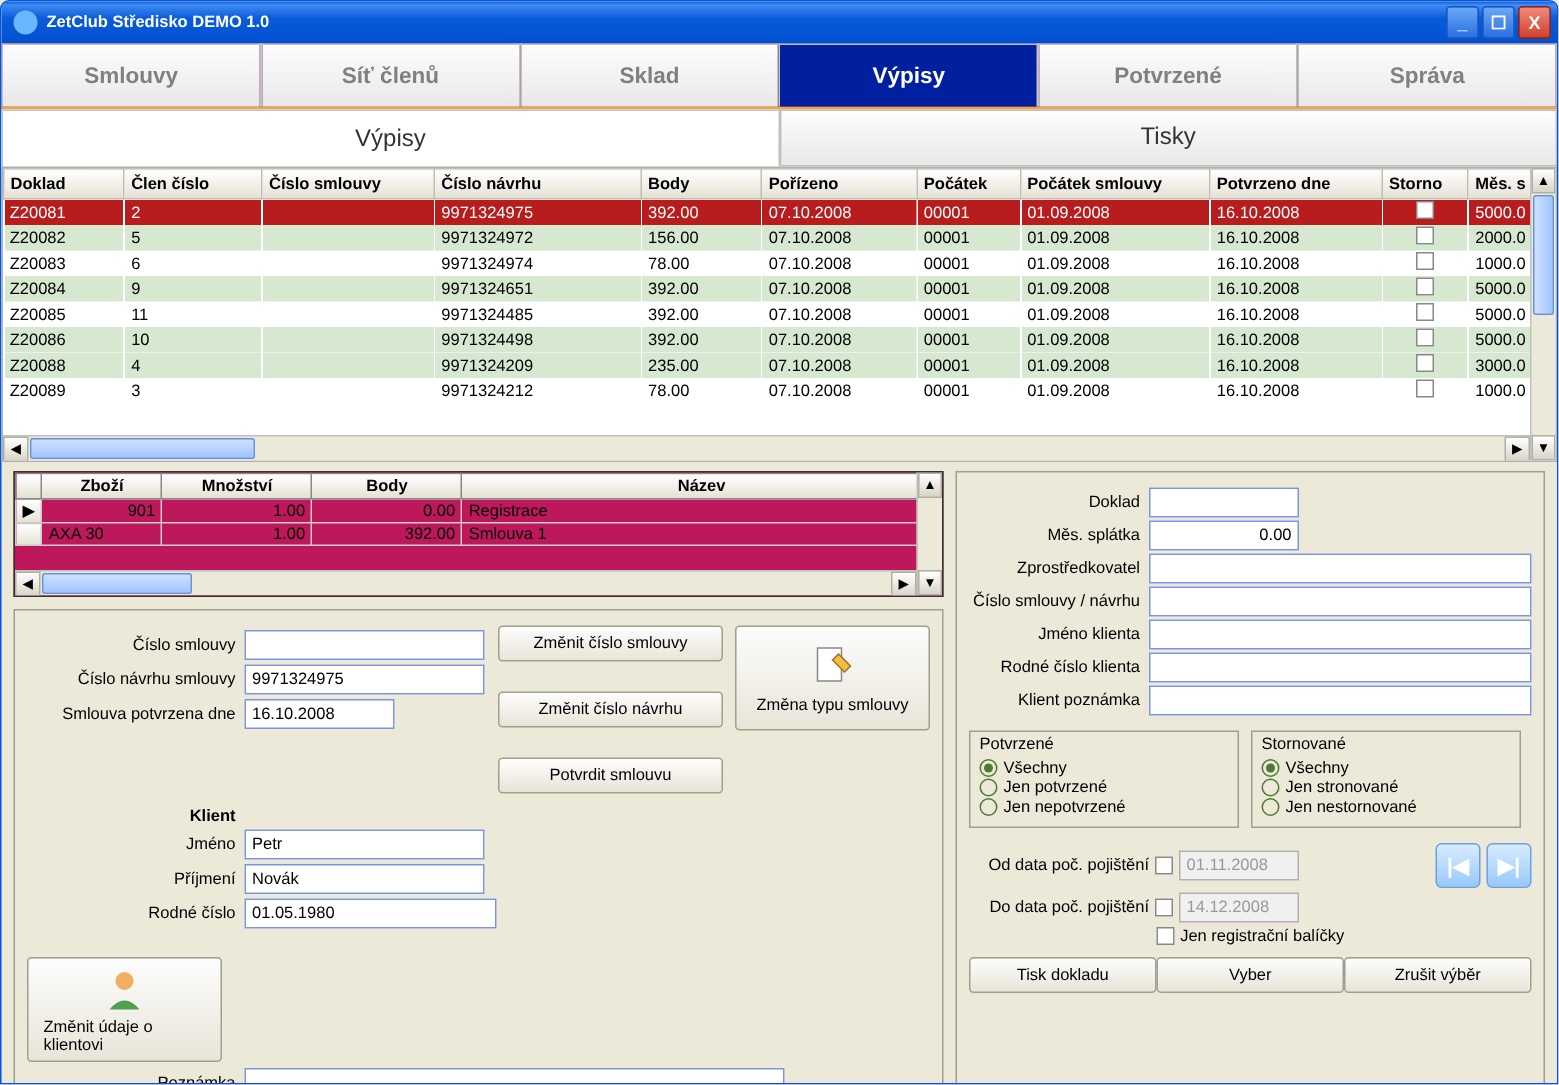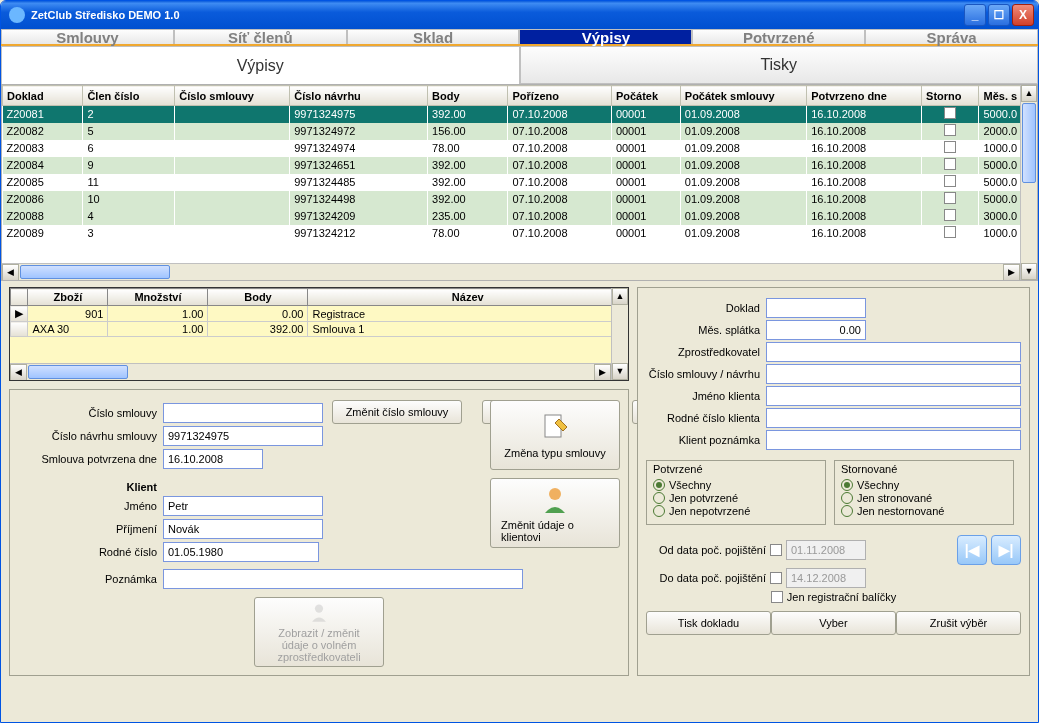--- a/index.html
+++ b/index.html
@@ -4,46 +4,46 @@
 <style>
 * { box-sizing: border-box; font-family: Tahoma, Arial, sans-serif; font-size: 11px; }
 body { margin: 0; background: #ece9d8; }
 .window { width: 1039px; height: 723px; background: #ece9d8; border: 1px solid #0054e3; border-radius: 6px 6px 0 0; overflow: hidden; position: relative; }
 .titlebar { height: 28px; background: linear-gradient(#0a5bdb,#3f8cf3 8%,#0a5bdb 40%,#0050d0); color: #fff; font-size: 13px; font-weight: bold; display: flex; align-items: center; padding: 0 4px 0 8px; }
 .titlebar .icon { width: 16px; height: 16px; background: #6bb7ff; border-radius: 50%; margin-right: 6px; }
 .titlebar .spacer { flex: 1; }
 .tbtn { width: 22px; height: 22px; margin-left: 2px; border-radius: 3px; text-align: center; line-height: 20px; font-weight: bold; font-size: 12px; }
 .tbtn.min, .tbtn.max { background: linear-gradient(#6aa8f7,#2a6fe0); border: 1px solid #1a56c0; }
 .tbtn.close { background: linear-gradient(#f08b7a,#d0402a); border: 1px solid #a02010; }
-.tabs { display: flex; height: 17px; background: #a21caf; border-bottom: 2px solid #f0a830; text-align: center; }
+.tabs { display: flex; height: 44px; background: #a21caf; border-bottom: 2px solid #f0a830; text-align: center; }
 .tab { flex: 1; display: flex; align-items: center; justify-content: center; font-size: 15px; font-weight: bold; color: #808080; background: linear-gradient(#fdfdfd,#e8e8e8); border: 1px solid #c0c0c0; border-bottom: none; cursor: pointer; }
 .tab.active { background: #0020a0; color: #fff; }
 .subtabs { display: flex; height: 38px; background: #fff; }
 .subtab { flex: 1; display: flex; align-items: center; justify-content: center; font-size: 16px; color: #333; background: linear-gradient(#fdfdfd,#e8e8e8); border: 1px solid #c0c0c0; cursor: pointer; }
 .subtab.active { background: #fff; border-bottom: none; }
 .grid-wrap { position: relative; height: 197px; border: 1px solid #b0b0b0; background: #fff; overflow: hidden; }
 .grid { width: 100%; border-collapse: collapse; table-layout: fixed; }
 .grid th { background: linear-gradient(#fff,#e4e0d4); border: 1px solid #c0c0b0; font-weight: bold; text-align: left; padding: 2px 4px; height: 20px; overflow: hidden; white-space: nowrap; }
 .grid td { border-right: 1px solid transparent; padding: 1px 4px; height: 17px; white-space: nowrap; overflow: hidden; }
 .grid tr.a { background: #d6e8d0; padding-left: 24px; }
-.grid tr.sel td { background: #0f766e; color: #fff; }
+.grid tr.sel td { background: #b91c1c; color: #fff; }
 .checkbox-cell { text-align: center; }
 .chk { display: inline-block; width: 12px; height: 12px; border: 1px solid #888; background: #fff; }
 .hscroll { position: absolute; bottom: 0; left: 0; right: 17px; height: 17px; background: #ece9d8; border-top: 1px solid #c0c0c0; }
 .hscroll .arrow { position: absolute; width: 17px; height: 17px; background: linear-gradient(#fff,#d8d4c8); border: 1px solid #b0b0a0; text-align: center; line-height: 14px; font-size: 9px; }
 .hscroll .arrow.l { left: 0; } .hscroll .arrow.r { right: 0; }
 .hscroll .thumb { position: absolute; left: 18px; width: 150px; top: 1px; bottom: 1px; background: linear-gradient(#d0e0ff,#a0c4ff); border: 1px solid #6090e0; border-radius: 2px; }
 .vscroll { position: absolute; top: 0; right: 0; width: 17px; bottom: 0; background: #ece9d8; border-left: 1px solid #c0c0c0; }
 .vscroll .arrow { position: absolute; height: 17px; left: 0; right: 0; background: linear-gradient(#fff,#d8d4c8); border: 1px solid #b0b0a0; text-align: center; line-height: 14px; font-size: 9px; }
 .vscroll .arrow.u { top: 0; } .vscroll .arrow.d { bottom: 0; }
 .vscroll .thumb { position: absolute; top: 18px; height: 80px; left: 1px; right: 1px; background: linear-gradient(90deg,#d0e0ff,#a0c4ff); border: 1px solid #6090e0; border-radius: 2px; }
 .lower { display: flex; padding: 6px 8px; gap: 8px; }
 .leftpane { width: 620px; }
 .rightpane { flex: 1; border: 1px solid #a0a090; background: #ece9d8; padding: 8px; position: relative; }
-.smallgrid-wrap { height: 94px; border: 1px solid #333; background: #fef9c3; position: relative; overflow: hidden; }
+.smallgrid-wrap { height: 84px; border: 1px solid #333; background: #be185d; position: relative; overflow: hidden; }
 .smallgrid { width: 100%; border-collapse: collapse; }
 .smallgrid th { background: linear-gradient(#fff,#e4e0d4); border: 1px solid #888; font-weight: bold; text-align: center; padding: 2px; font-size: 11px; }
 .smallgrid td { border: 1px solid #ccc; padding: 1px 4px; font-size: 11px; }
 .rowmark { width: 12px; background: linear-gradient(#fff,#e4e0d4); border: 1px solid #888; text-align: center; font-size: 9px; }
 .group { border: 1px solid #a0a090; background: #ece9d8; padding: 10px 8px 8px; position: relative; }
 .formrow { display: flex; align-items: center; margin: 3px 0; }
 .formrow label { width: 145px; text-align: right; padding-right: 6px; }
 .formrow input[type=text] { border: 1px solid #7a96df; background: #fff; height: 20px; padding: 1px 4px; }
 .btn { display: inline-flex; align-items: center; justify-content: center; background: linear-gradient(#fdfdfd,#e8e4d8); border: 1px solid #a0a090; border-radius: 3px; padding: 3px 10px; cursor: pointer; height: 24px; min-width: 130px; }
 .btn.big { height: 70px; width: 130px; flex-direction: column; gap: 4px; }
@@ -293,52 +293,52 @@
               </div>
             <div class="formrow">
                 <label>Číslo návrhu smlouvy</label>
                 <input type="text" style="width: 160px;" value="9971324975">
               </div>
             <div class="formrow">
                 <label>Smlouva potvrzena dne</label>
                 <input type="text" style="width: 100px;" value="16.10.2008">
               </div>
           </div>
-          <div style="width:150px; display:flex; flex-direction:row; gap:20px;text-align:center;">
+          <div style="width:150px; display:flex; flex-direction:column; gap:20px;text-align:center;">
             <span class="btn">Změnit číslo smlouvy</span>
             <span class="btn">Změnit číslo návrhu</span>
             <span class="btn">Potvrdit smlouvu</span>
           </div>
           <div>
             <span class="btn big">
               <svg class="icon-svg" viewBox="0 0 32 32">
                   <rect x="6" y="4" width="16" height="22" fill="#fff" stroke="#888"></rect>
                   <path d="M20 8 L28 16 L24 20 L16 12 Z" fill="#f0c040" stroke="#a07020"></path>
                 </svg>
               <span>Změna typu smlouvy</span>
             </span>
           </div>
         </div>
 
-        <div style="display:flex; gap:8px; margin-top:6px;">
+        <div style="display:flex; gap:8px; margin-top:6px;flex-direction:column;">
           <div style="flex:1;">
             <div class="formrow">
                 <label style="font-weight:bold">Klient</label>
               </div>
             <div class="formrow">
                 <label>Jméno</label>
                 <input type="text" style="width: 160px;" value="Petr">
               </div>
             <div class="formrow">
                 <label>Příjmení</label>
                 <input type="text" style="width: 160px;" value="Novák">
               </div>
             <div class="formrow">
                 <label>Rodné číslo</label>
-                <input type="text" style="width: 156px;" value="01.05.1980">
+                <input type="text" style="width: 168px;" value="01.05.1980">
               </div>
           </div>
           <div style="width:150px;"></div>
           <div>
             <span class="btn big">
               <svg class="icon-svg" viewBox="0 0 32 32">
                   <circle cx="16" cy="11" r="6" fill="#f0b060"></circle>
                   <path d="M6 30 Q16 18 26 30 Z" fill="#50a050"></path>
                 </svg>
               <span>Změnit údaje o klientovi</span>

